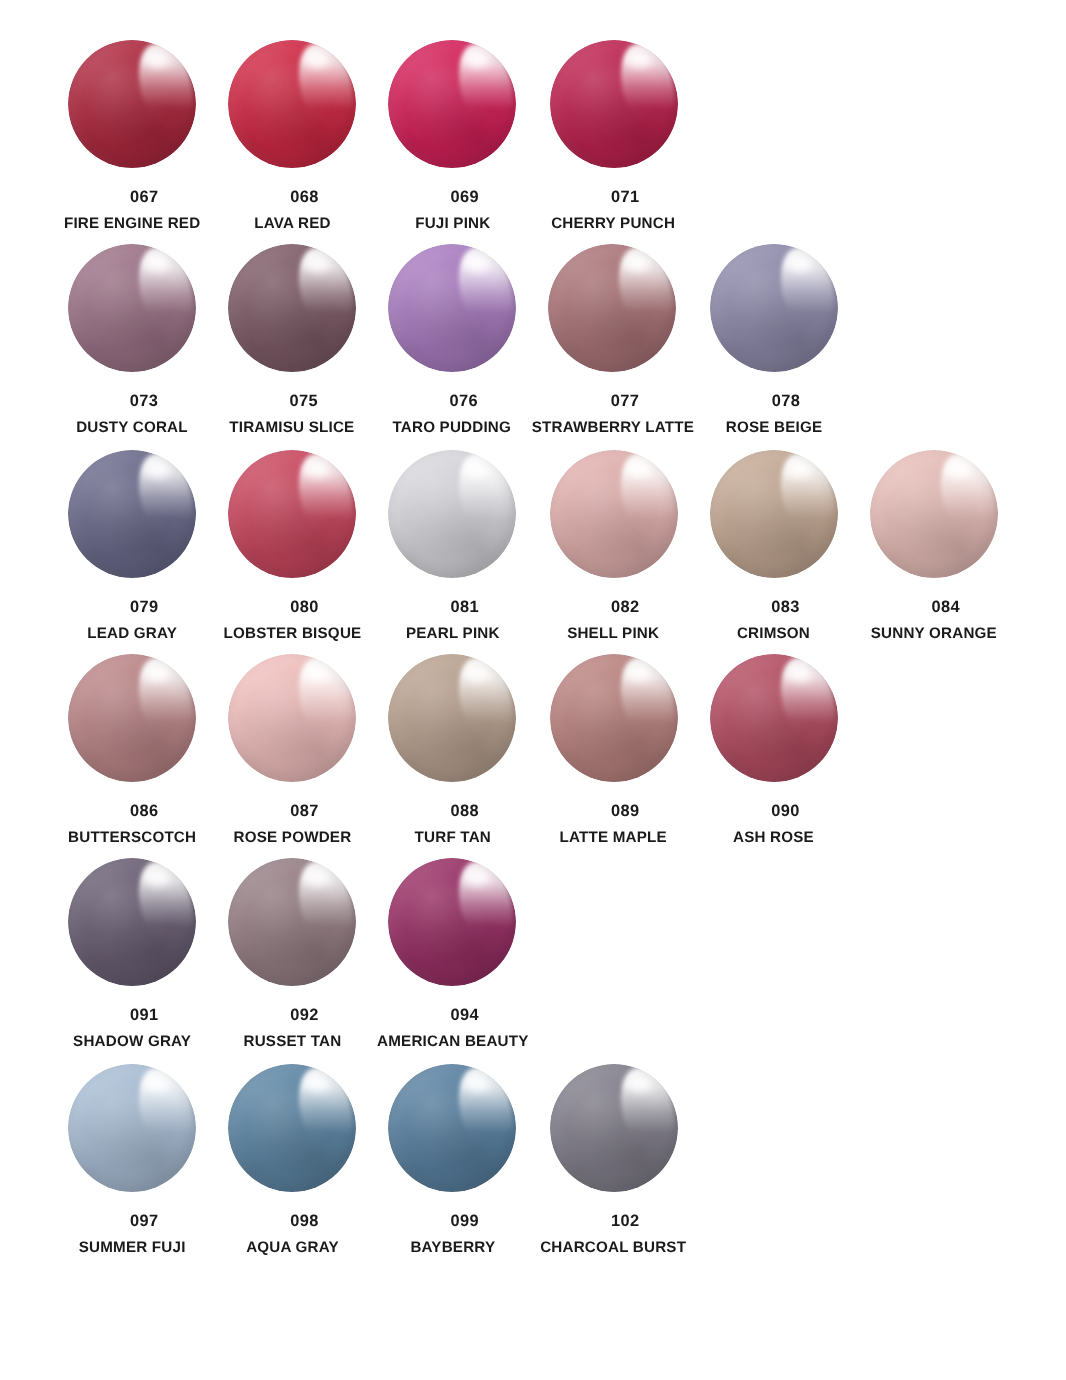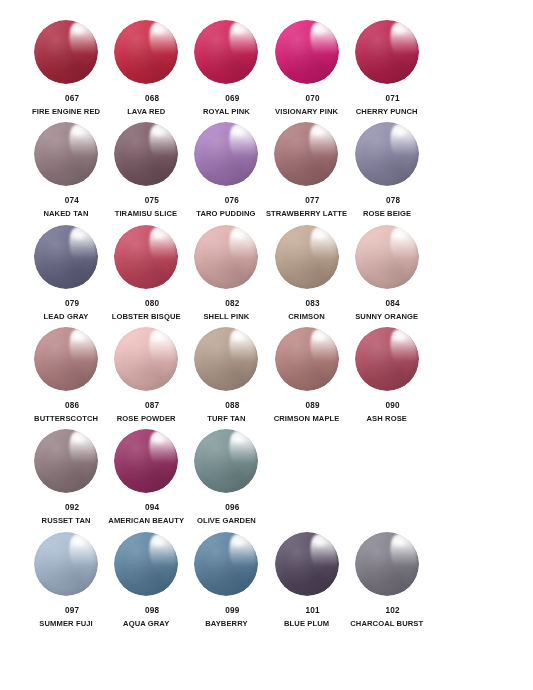--- a/index.html
+++ b/index.html
@@ -160,62 +160,49 @@
         <div class="swatch-disc-wrap">
           <div class="swatch-disc">
             <div class="disc-base" style="background: rgb(211, 34, 90);"></div>
             <div class="disc-shade"></div>
             <div class="disc-gloss"></div>
             <div class="disc-spec"></div>
             <div class="disc-rim"></div>
           </div>
         </div>
         <div class="swatch-code">069</div>
-        <div class="swatch-name">ROYAL PINK</div>
-      </div>
-      <div class="swatch-cell">
-        <div class="swatch-disc-wrap">
-          <div class="swatch-disc">
-            <div class="disc-base" style="background: rgb(222, 30, 120);"></div>
-            <div class="disc-shade"></div>
-            <div class="disc-gloss"></div>
-            <div class="disc-spec"></div>
-            <div class="disc-rim"></div>
-          </div>
-        </div>
-        <div class="swatch-code">070</div>
-        <div class="swatch-name">VISIONARY PINK</div>
+        <div class="swatch-name">FUJI PINK</div>
       </div>
       <div class="swatch-cell">
         <div class="swatch-disc-wrap">
           <div class="swatch-disc">
             <div class="disc-base" style="background: rgb(190, 36, 80);"></div>
             <div class="disc-shade"></div>
             <div class="disc-gloss"></div>
             <div class="disc-spec"></div>
             <div class="disc-rim"></div>
           </div>
         </div>
         <div class="swatch-code">071</div>
         <div class="swatch-name">CHERRY PUNCH</div>
       </div>
     </div>
     <div class="swatch-row">
       <div class="swatch-cell">
         <div class="swatch-disc-wrap">
           <div class="swatch-disc">
-            <div class="disc-base" style="background: rgb(154, 129, 135);"></div>
-            <div class="disc-shade"></div>
-            <div class="disc-gloss"></div>
-            <div class="disc-spec"></div>
-            <div class="disc-rim"></div>
-          </div>
-        </div>
-        <div class="swatch-code">074</div>
-        <div class="swatch-name">NAKED TAN</div>
+            <div class="disc-base" style="background: rgb(156, 115, 135);"></div>
+            <div class="disc-shade"></div>
+            <div class="disc-gloss"></div>
+            <div class="disc-spec"></div>
+            <div class="disc-rim"></div>
+          </div>
+        </div>
+        <div class="swatch-code">073</div>
+        <div class="swatch-name">DUSTY CORAL</div>
       </div>
       <div class="swatch-cell">
         <div class="swatch-disc-wrap">
           <div class="swatch-disc">
             <div class="disc-base" style="background: rgb(126, 92, 104);"></div>
             <div class="disc-shade"></div>
             <div class="disc-gloss"></div>
             <div class="disc-spec"></div>
             <div class="disc-rim"></div>
           </div>
@@ -286,20 +273,33 @@
             <div class="disc-spec"></div>
             <div class="disc-rim"></div>
           </div>
         </div>
         <div class="swatch-code">080</div>
         <div class="swatch-name">LOBSTER BISQUE</div>
       </div>
       <div class="swatch-cell">
         <div class="swatch-disc-wrap">
           <div class="swatch-disc">
+            <div class="disc-base" style="background: rgb(214, 214, 220);"></div>
+            <div class="disc-shade"></div>
+            <div class="disc-gloss"></div>
+            <div class="disc-spec"></div>
+            <div class="disc-rim"></div>
+          </div>
+        </div>
+        <div class="swatch-code">081</div>
+        <div class="swatch-name">PEARL PINK</div>
+      </div>
+      <div class="swatch-cell">
+        <div class="swatch-disc-wrap">
+          <div class="swatch-disc">
             <div class="disc-base" style="background: rgb(224, 176, 174);"></div>
             <div class="disc-shade"></div>
             <div class="disc-gloss"></div>
             <div class="disc-spec"></div>
             <div class="disc-rim"></div>
           </div>
         </div>
         <div class="swatch-code">082</div>
         <div class="swatch-name">SHELL PINK</div>
       </div>
@@ -374,40 +374,53 @@
         <div class="swatch-disc-wrap">
           <div class="swatch-disc">
             <div class="disc-base" style="background: rgb(186, 132, 128);"></div>
             <div class="disc-shade"></div>
             <div class="disc-gloss"></div>
             <div class="disc-spec"></div>
             <div class="disc-rim"></div>
           </div>
         </div>
         <div class="swatch-code">089</div>
-        <div class="swatch-name">CRIMSON MAPLE</div>
+        <div class="swatch-name">LATTE MAPLE</div>
       </div>
       <div class="swatch-cell">
         <div class="swatch-disc-wrap">
           <div class="swatch-disc">
             <div class="disc-base" style="background: rgb(180, 78, 99);"></div>
             <div class="disc-shade"></div>
             <div class="disc-gloss"></div>
             <div class="disc-spec"></div>
             <div class="disc-rim"></div>
           </div>
         </div>
         <div class="swatch-code">090</div>
         <div class="swatch-name">ASH ROSE</div>
       </div>
     </div>
     <div class="swatch-row">
       <div class="swatch-cell">
         <div class="swatch-disc-wrap">
           <div class="swatch-disc">
+            <div class="disc-base" style="background: rgb(106, 95, 116);"></div>
+            <div class="disc-shade"></div>
+            <div class="disc-gloss"></div>
+            <div class="disc-spec"></div>
+            <div class="disc-rim"></div>
+          </div>
+        </div>
+        <div class="swatch-code">091</div>
+        <div class="swatch-name">SHADOW GRAY</div>
+      </div>
+      <div class="swatch-cell">
+        <div class="swatch-disc-wrap">
+          <div class="swatch-disc">
             <div class="disc-base" style="background: rgb(150, 127, 133);"></div>
             <div class="disc-shade"></div>
             <div class="disc-gloss"></div>
             <div class="disc-spec"></div>
             <div class="disc-rim"></div>
           </div>
         </div>
         <div class="swatch-code">092</div>
         <div class="swatch-name">RUSSET TAN</div>
       </div>
@@ -417,33 +430,20 @@
             <div class="disc-base" style="background: rgb(153, 49, 102);"></div>
             <div class="disc-shade"></div>
             <div class="disc-gloss"></div>
             <div class="disc-spec"></div>
             <div class="disc-rim"></div>
           </div>
         </div>
         <div class="swatch-code">094</div>
         <div class="swatch-name">AMERICAN BEAUTY</div>
       </div>
-      <div class="swatch-cell">
-        <div class="swatch-disc-wrap">
-          <div class="swatch-disc">
-            <div class="disc-base" style="background: rgb(123, 149, 151);"></div>
-            <div class="disc-shade"></div>
-            <div class="disc-gloss"></div>
-            <div class="disc-spec"></div>
-            <div class="disc-rim"></div>
-          </div>
-        </div>
-        <div class="swatch-code">096</div>
-        <div class="swatch-name">OLIVE GARDEN</div>
-      </div>
     </div>
     <div class="swatch-row">
       <div class="swatch-cell">
         <div class="swatch-disc-wrap">
           <div class="swatch-disc">
             <div class="disc-base" style="background: rgb(169, 189, 212);"></div>
             <div class="disc-shade"></div>
             <div class="disc-gloss"></div>
             <div class="disc-spec"></div>
             <div class="disc-rim"></div>
@@ -470,33 +470,20 @@
           <div class="swatch-disc">
             <div class="disc-base" style="background: rgb(90, 129, 161);"></div>
             <div class="disc-shade"></div>
             <div class="disc-gloss"></div>
             <div class="disc-spec"></div>
             <div class="disc-rim"></div>
           </div>
         </div>
         <div class="swatch-code">099</div>
         <div class="swatch-name">BAYBERRY</div>
-      </div>
-      <div class="swatch-cell">
-        <div class="swatch-disc-wrap">
-          <div class="swatch-disc">
-            <div class="disc-base" style="background: rgb(87, 75, 99);"></div>
-            <div class="disc-shade"></div>
-            <div class="disc-gloss"></div>
-            <div class="disc-spec"></div>
-            <div class="disc-rim"></div>
-          </div>
-        </div>
-        <div class="swatch-code">101</div>
-        <div class="swatch-name">BLUE PLUM</div>
       </div>
       <div class="swatch-cell">
         <div class="swatch-disc-wrap">
           <div class="swatch-disc">
             <div class="disc-base" style="background: rgb(130, 127, 139);"></div>
             <div class="disc-shade"></div>
             <div class="disc-gloss"></div>
             <div class="disc-spec"></div>
             <div class="disc-rim"></div>
           </div>

